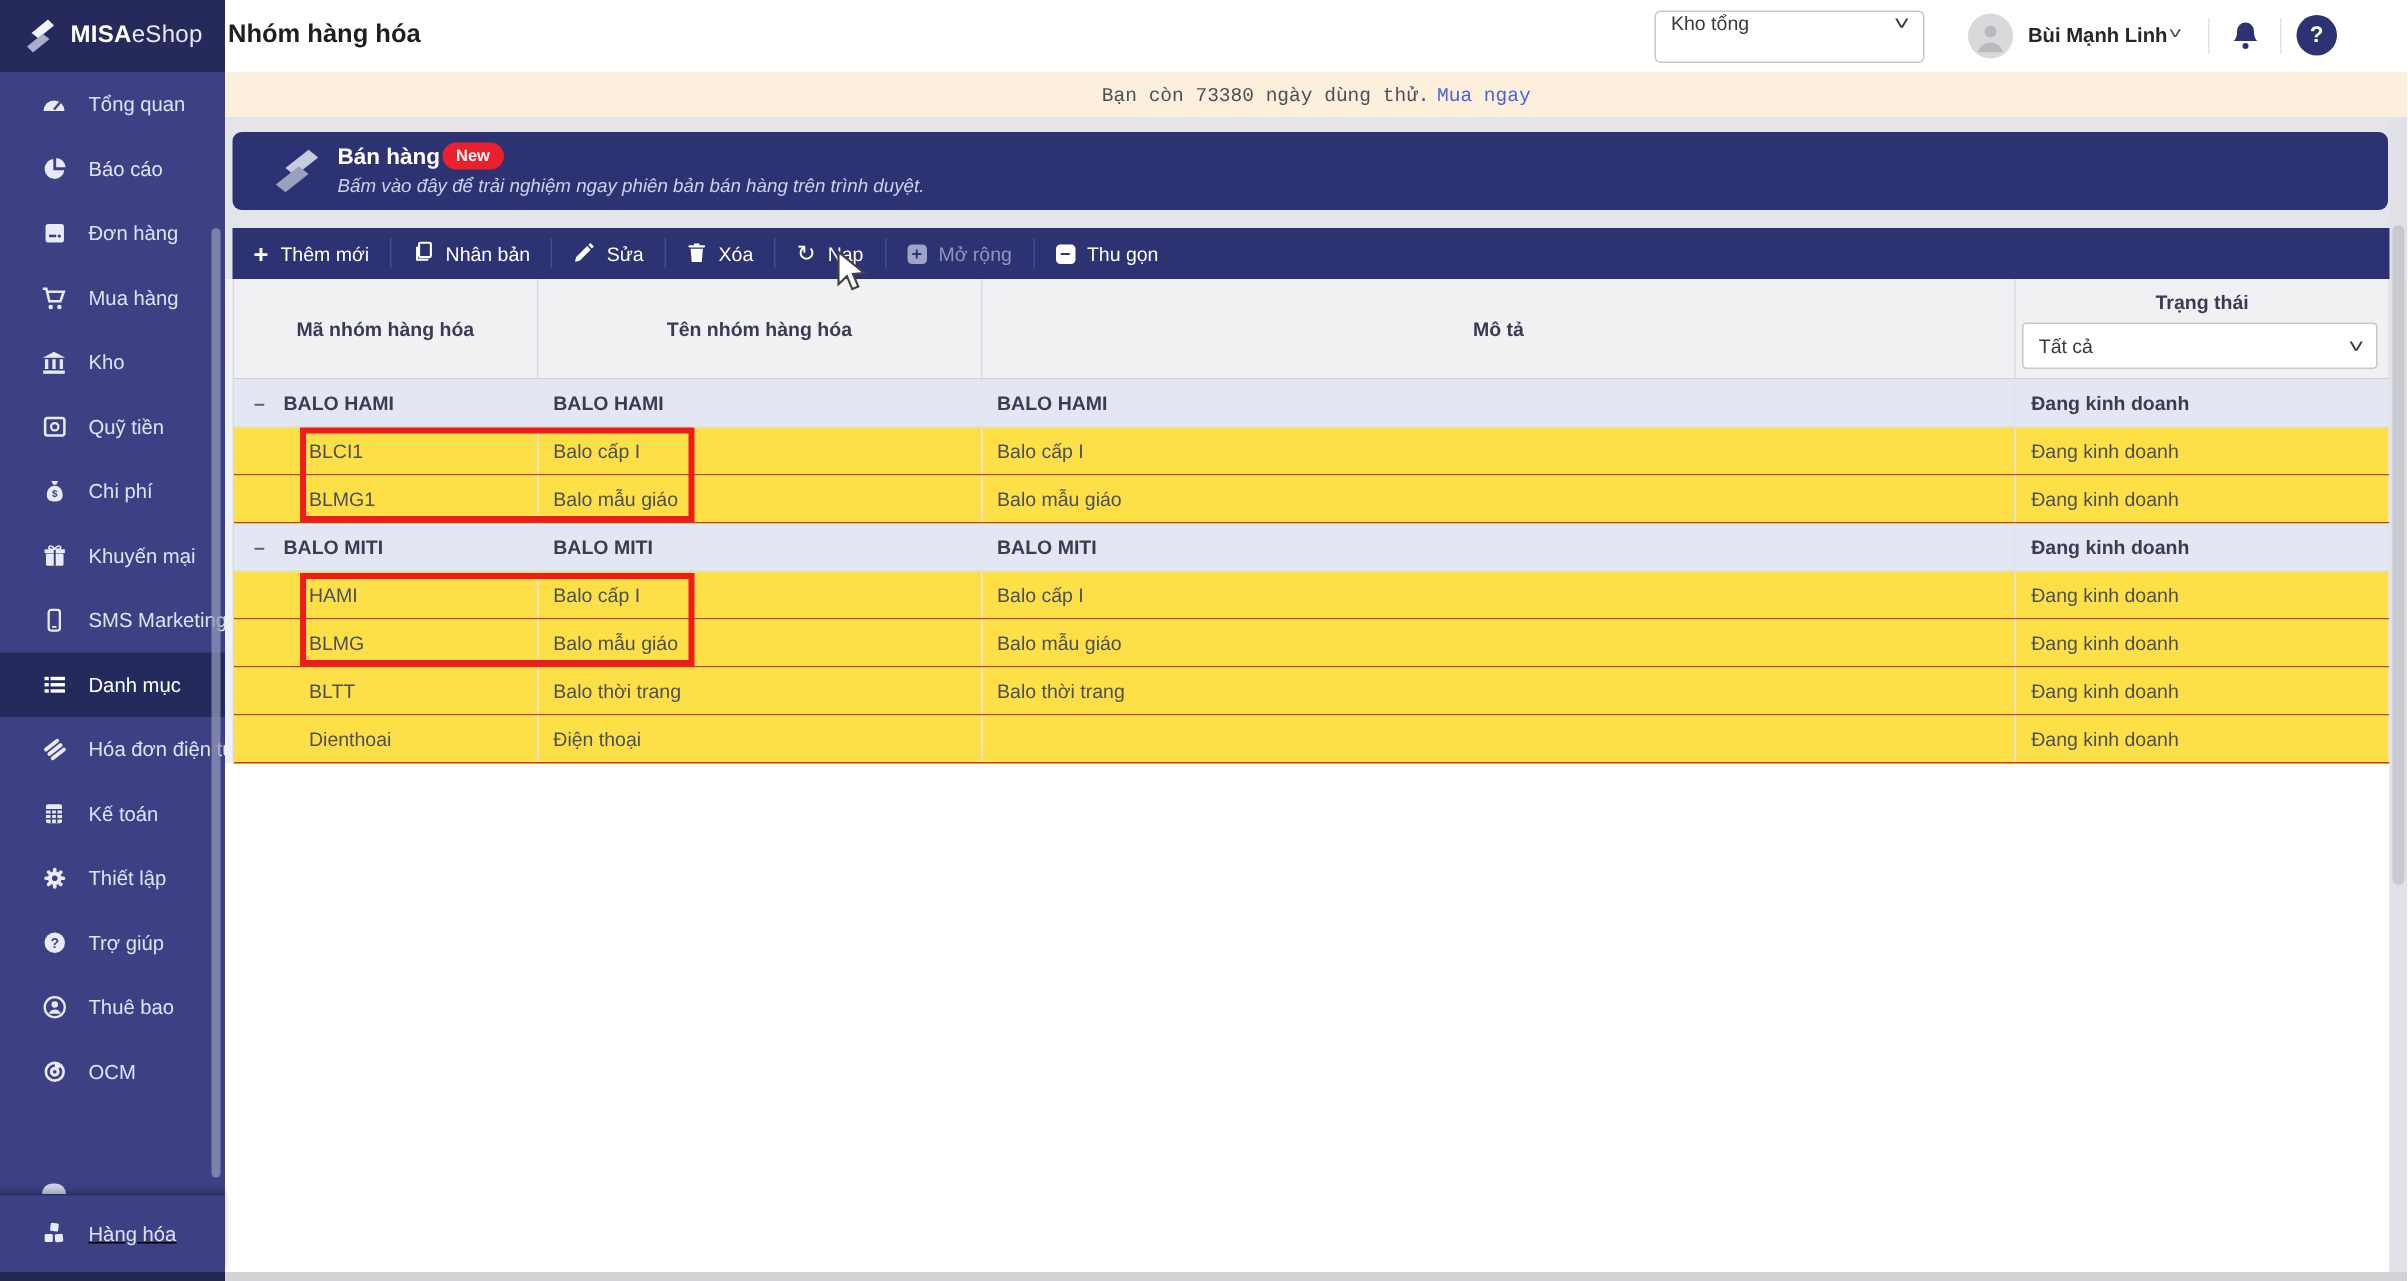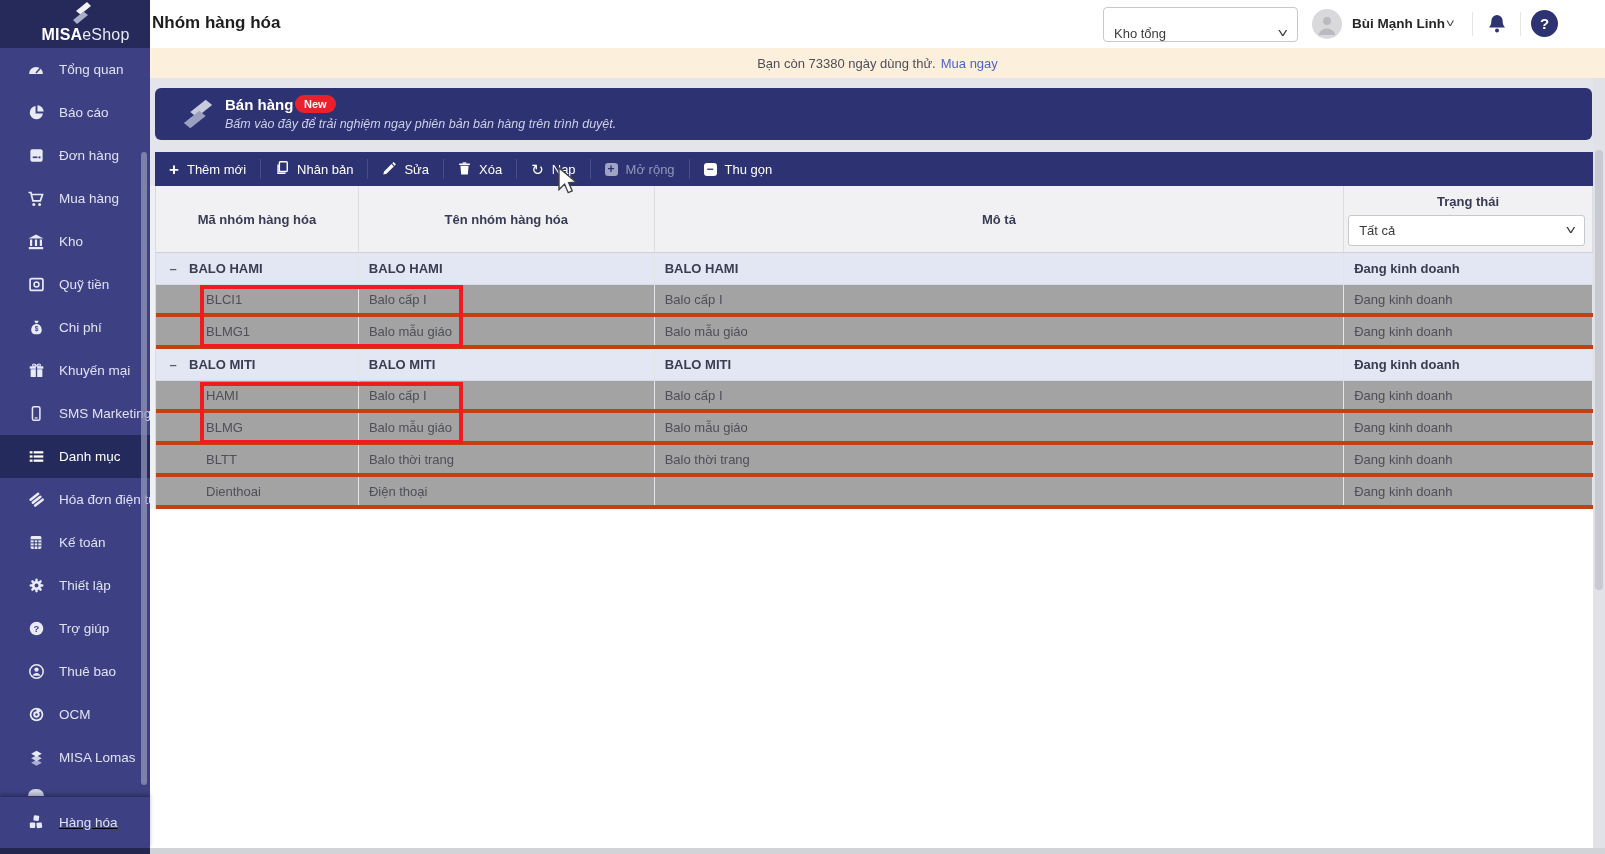--- a/index.html
+++ b/index.html
@@ -1,50 +1,50 @@
 <!DOCTYPE html>
 <html><head>
 <meta charset="utf-8">
 <style>
   html,body{margin:0;padding:0;background:#fff;font-family:"Liberation Sans",sans-serif;}
   .screen{position:relative;width:1605px;height:854px;background:#ffffff;overflow:hidden;}
 
   
   .sidebar{position:absolute;left:0;top:0;width:150px;height:854px;background:#3d4183;}
-  .logo-band{position:absolute;left:0;top:0;width:150px;height:48px;background:#252a5a;display:flex;align-items:center;padding-left:14px;box-sizing:border-box;flex-direction:column;}
+  .logo-band{position:absolute;left:0;top:0;width:150px;height:48px;background:#252a5a;display:flex;align-items:center;padding-left:14px;box-sizing:border-box;}
   .logo-band .brand{color:#fff;font-size:16px;margin-left:7px;letter-spacing:.2px;}
   .logo-band .brand b{font-weight:bold;}
   .logo-band .brand .lite{font-weight:normal;color:#e7e9f4;}
   .side-nav{position:absolute;top:48px;left:0;width:150px;}
   .side-item{height:43px;display:flex;align-items:center;padding-left:26px;box-sizing:border-box;cursor:pointer;}
   .side-item.sel{background:#252a5c;}
   .sicon{width:20px;height:18px;display:inline-flex;align-items:center;justify-content:center;flex:none;}
   .slabel{color:#dfe2f2;font-size:13.5px;margin-left:13px;white-space:nowrap;}
   .side-item.sel .slabel{color:#ffffff;}
   .side-scroll{position:absolute;right:3px;top:152px;width:6px;height:633px;background:#9296b8;border-radius:3px;opacity:.75;}
   .side-bottom{position:absolute;left:0;bottom:6px;width:150px;height:51px;border-top:1px solid #2b2f66;box-shadow:0 -2px 4px rgba(0,0,0,.25);text-decoration:underline;}
   .side-bottom .side-item{height:50px;}
   .partial-icon{position:absolute;left:28px;bottom:58px;width:16px;height:7px;background:#cfd2e6;border-radius:8px 8px 0 0;}
 
   
   .header{position:absolute;left:150px;top:0;width:1455px;height:48px;background:#ffffff;}
   .page-title{position:absolute;left:2px;top:13px;font-size:17px;font-weight:bold;color:#1e1e1e;}
-  .wh-select{position:absolute;left:953px;top:7px;width:195px;height:35px;border:1px solid #c7c8d0;border-radius:4px;background:#fff;display:flex;align-items:flex-end;box-sizing:border-box;padding:0 10px;justify-content:space-between;cursor:pointer;}
+  .wh-select{position:absolute;left:953px;top:7px;width:180px;height:35px;border:1px solid #c7c8d0;border-radius:4px;background:#fff;display:flex;align-items:flex-start;box-sizing:border-box;padding:0 10px;justify-content:space-between;cursor:pointer;}
   .wh-select span{font-size:13px;color:#3a3a3a;}
   .chev{font-size:11px;color:#555;transform:scaleX(1.4);}
   .avatar{position:absolute;left:1162px;top:9px;width:30px;height:30px;border-radius:50%;background:#d9d9dc;overflow:hidden;}
   .avatar svg{display:block;margin:4px auto 0;}
   .user-name{position:absolute;left:1202px;top:16px;font-size:13.5px;font-weight:bold;color:#262626;}
   .user-chev{position:absolute;left:1297px;top:17px;font-size:11px;color:#444;transform:scaleX(1.4);cursor:pointer;}
   .hsep{position:absolute;top:12px;width:1px;height:24px;background:#e3e4e8;}
   .bell{position:absolute;left:1335px;top:12px;width:24px;height:24px;cursor:pointer;}
   .help-circle{position:absolute;left:1381px;top:10px;width:27px;height:27px;border-radius:50%;background:#2d3272;color:#fff;font-size:15px;font-weight:bold;display:flex;align-items:center;justify-content:center;cursor:pointer;}
 
   
-  .trialbar{position:absolute;left:150px;top:48px;width:1455px;height:30px;background:#fcf0dd;display:flex;align-items:center;justify-content:center;font-size:13px;color:#4e4e58;}
+  .trialbar{position:absolute;left:150px;top:48px;width:1455px;height:30px;background:#fcf0dd;display:flex;align-items:center;justify-content:center;font-size:13px;color:#4e4e58;font-family:Liberation Mono, monospace;}
   .trialbar a{color:#4f63d2;margin-left:5px;text-decoration:none;cursor:pointer;}
 
   
   .gray-band{position:absolute;left:150px;top:78px;width:1455px;height:108px;background:#e4e5ea;}
   .left-gutter{position:absolute;left:150px;top:186px;width:5px;height:323px;background:#eef0f4;}
 
   
   .banner{position:absolute;left:155px;top:88px;width:1437px;height:52px;background:#2d3272;border-radius:6px;cursor:pointer;}
   .banner-logo{position:absolute;left:26px;top:8px;}
   .banner-title{position:absolute;left:70px;top:8px;font-size:15px;font-weight:bold;color:#ffffff;}
@@ -63,21 +63,21 @@
   .ticon-refresh{font-size:15px;line-height:1;}
 
   
   .grid{position:absolute;left:155px;top:186px;width:1438px;border-left:1px solid #d9dade;box-sizing:border-box;}
   .thead{display:flex;height:67px;background:#f1f1f4;border-bottom:1px solid #cfd0d8;box-sizing:border-box;}
   .th{box-sizing:border-box;border-right:1px solid #dcdde3;display:flex;align-items:center;justify-content:center;font-size:13px;font-weight:bold;color:#393b55;}
   .th.c1{width:203px;} .th.c2{width:296px;} .th.c3{width:690px;} .th.c4{width:249px;position:relative;justify-content:flex-start;}
   .th.c4 .th-label{position:absolute;top:8px;left:0;width:100%;text-align:center;}
   .status-select{position:absolute;left:4px;top:29px;width:237px;height:31px;background:#fff;border:1px solid #c6c7cf;border-radius:3px;display:flex;align-items:center;justify-content:space-between;box-sizing:border-box;padding:0 10px;cursor:pointer;}
   .status-select span{font-size:13px;color:#3a3a3a;font-weight:normal;}
-  .trow{display:flex;height:32px;background:#a3a3a3;border-bottom:4px solid #c2410c;box-sizing:border-box;font-size:13px;color:#4e4f57;cursor:pointer;}
+  .trow{display:flex;height:32px;background:#fde047;border-bottom:1px solid #c2410c;box-sizing:border-box;font-size:13px;color:#4e4f57;cursor:pointer;}
   .trow.parent{background:#e3e6f3;border-bottom:1px solid #d8dae6;font-weight:bold;color:#3a3c50;}
   .td{box-sizing:border-box;border-right:1px solid #e3e4ea;display:flex;align-items:center;overflow:hidden;white-space:nowrap;}
   .td.c1{width:203px;padding-left:50px;} .td.c2{width:296px;padding-left:10px;}
   .td.c3{width:690px;padding-left:10px;} .td.c4{width:249px;padding-left:10px;}
   .trow.parent .td.c1{padding-left:11px;}
   .trow.root .td.c1{}
   .collapse-box{width:12px;height:12px;display:inline-flex;align-items:center;justify-content:center;margin-right:10px;color:#5a5c72;font-weight:bold;font-size:13px;}
 
   
   .red-rect{position:absolute;border:4px solid #ee1c1c;box-sizing:border-box;pointer-events:none;}
@@ -287,30 +287,20 @@
         <span class="sicon">
           <svg width="17" height="17" viewBox="0 0 18 18">
               <circle cx="9" cy="9" r="7.2" fill="#e8eaf6"></circle>
               <path d="M9 4.6a4.4 4.4 0 1 0 4.4 4.4c0-1.1-.4-2-1.1-2.8" fill="none" stroke="#3d4183" stroke-width="1.9"></path>
               <circle cx="9" cy="9" r="1.3" fill="#3d4183"></circle>
             </svg>
         </span>
           <span class="slabel">OCM</span>
       </div>
 
-      <div class="side-item">
-        <span class="sicon">
-          <svg width="17" height="17" viewBox="0 0 18 18" fill="#e8eaf6">
-              <path d="M9 1.8 14.6 5 9 8.2 3.4 5z"></path>
-              <path d="M9 6.6 14.6 9.8 9 13 3.4 9.8z" opacity=".85"></path>
-              <path d="M9 11.4 14.6 14.6 9 17.8 3.4 14.6z" opacity=".65"></path>
-            </svg>
-        </span>
-          <span class="slabel">MISA Lomas</span>
-      </div>
     </nav>
 
     <div class="side-scroll"></div>
     <div class="partial-icon"></div>
 
     <div class="side-bottom">
       <div class="side-item">
         <span class="sicon">
           <svg width="18" height="18" viewBox="0 0 18 18" fill="#e8eaf6">
               <rect x="6.6" y="2.4" width="5.4" height="5.4" rx=".9" transform="rotate(8 9.3 5.1)"></rect>

